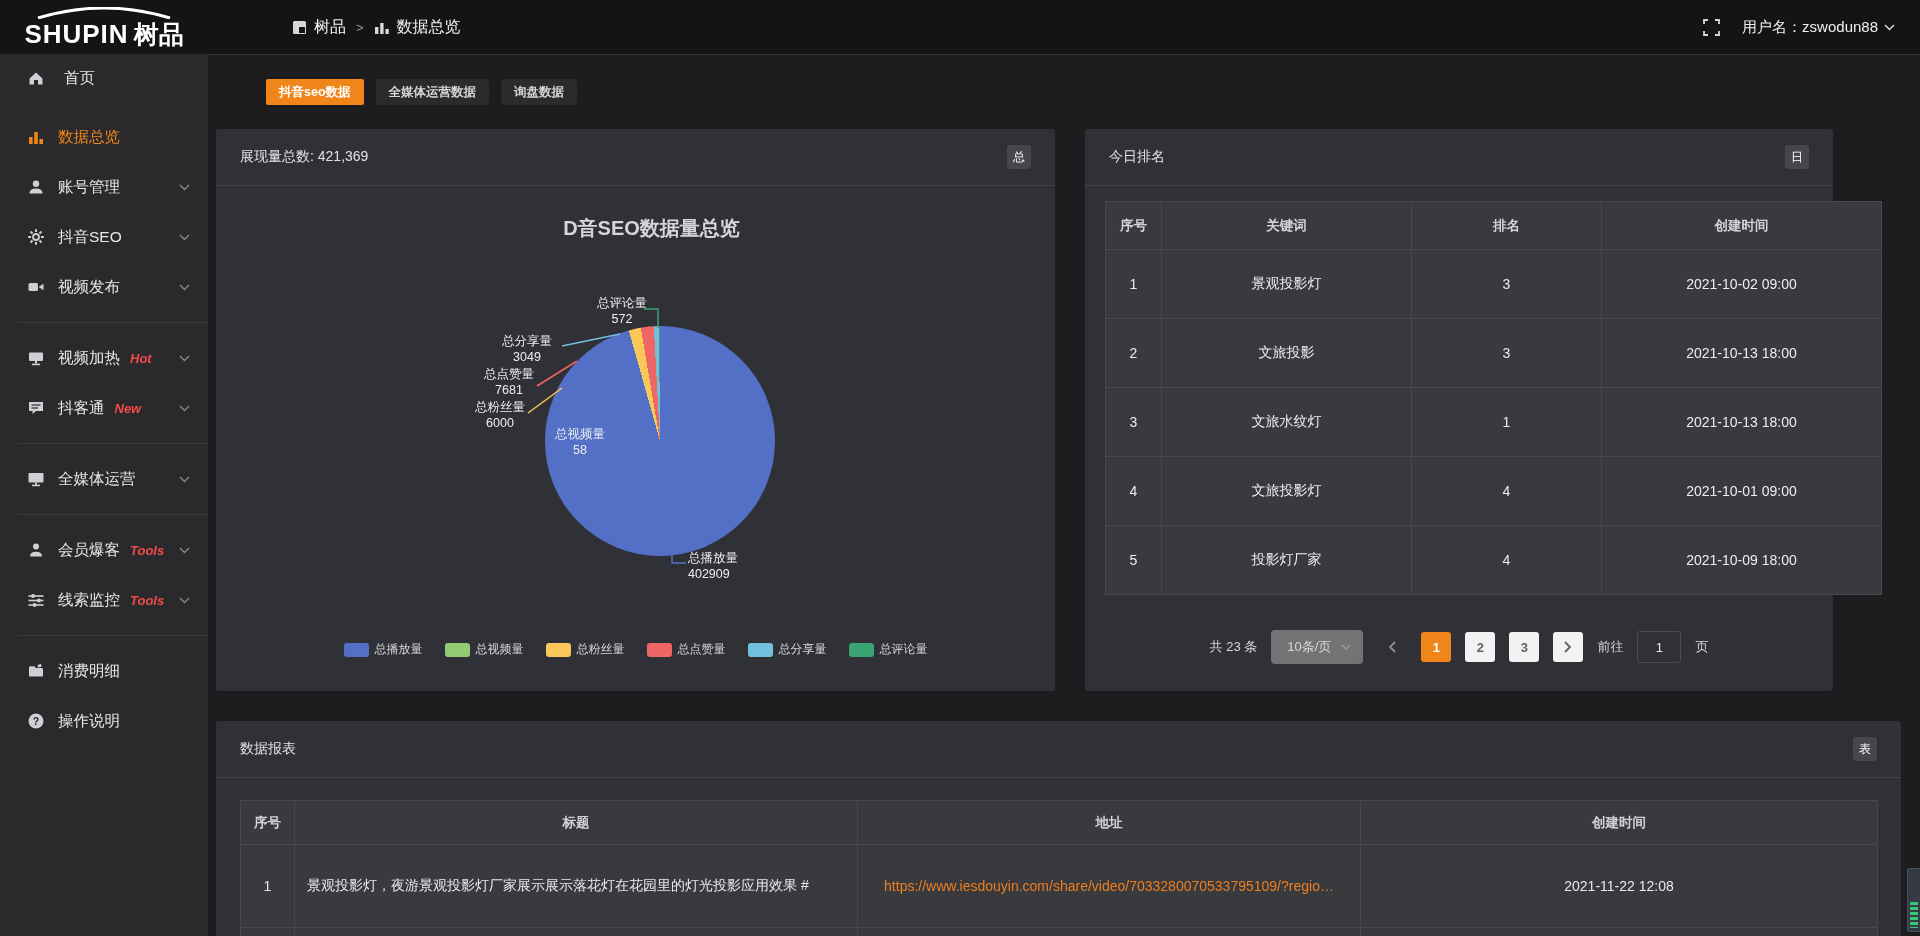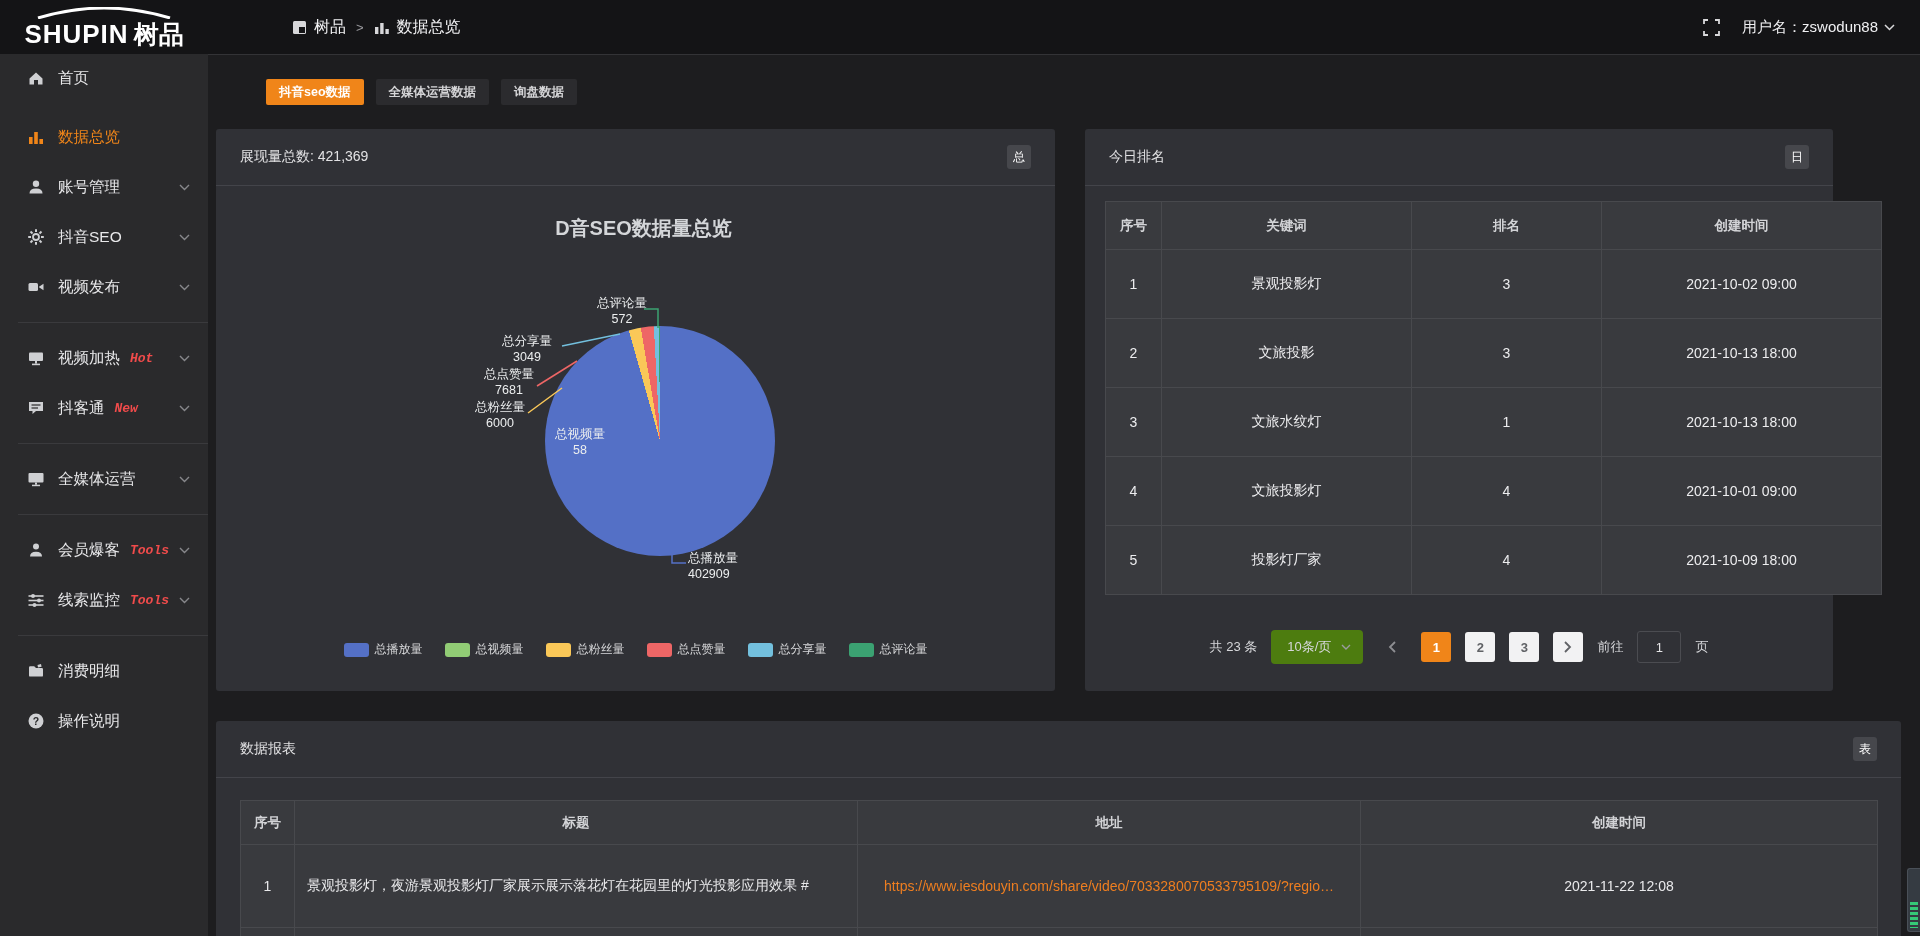--- a/index.html
+++ b/index.html
@@ -16,42 +16,42 @@
   .logo-cn { font-size:25px; font-weight:800; color:#fff; margin-left:5px; }
   .crumbs { display:flex; align-items:center; margin-left:84px; gap:10px; font-size:16px; color:#f2f2f4; }
   .crumb { display:flex; align-items:center; gap:7px; cursor:pointer; }
   .crumb-sep { color:#9b9b9f; font-size:13px; }
   .topbar-right { margin-left:auto; display:flex; align-items:center; gap:22px; padding-right:25px; }
   .user-entry { display:flex; align-items:center; gap:6px; font-size:15px; color:#f0f0f2; cursor:pointer; }
 
   
   .sidebar { position:absolute; top:54px; left:0; width:208px; height:882px; background:#2a2a2c; padding-top:2px; }
   .side-item { height:50px; display:flex; align-items:center; padding:0 18px 0 27px; font-size:15.5px; color:#e8e8ea; cursor:pointer; }
-  .side-item:first-child { height:44px; margin-bottom:12px; }
+  .side-item:first-child { height:44px; margin-bottom:12px;gap:6px; }
   .side-item .s-ico { width:18px; height:18px; margin-right:13px; flex:0 0 auto; }
   .side-item.active { color:var(--accent); }
-  .side-tag { font-style:italic; font-weight:700; font-size:13px; margin-left:10px;font-family:Liberation Mono, monospace; }
+  .side-tag { font-style:italic; font-weight:700; font-size:13px; margin-left:10px; }
   .tag-red { color:#f04b4b; } .tag-vip { color:#e8a23c; }
   .side-chev { margin-left:auto; opacity:.75; }
   .side-divider { height:1px; background:#3a3a3d; margin:10px 0 10px 18px; }
 
   
   .content { position:absolute; top:54px; left:208px; width:1712px; height:882px; border-top:1px solid #333336; padding:24px 19px 0 8px; overflow:hidden; }
   .tabs { display:flex; gap:12px; margin-left:50px; }
   .tab { height:26px; padding:0 13px; display:inline-flex; align-items:center; font-size:12.5px; font-weight:700; background:#2b2b2e; color:#d6d6d8; border-radius:2px; cursor:pointer; }
   .tab.active { background:var(--accent); color:#fff; }
 
   .panels-row { display:flex; gap:30px; margin-top:24px;border-radius:16px; }
   .panel { background:#303136; border-radius:3px; position:relative; }
   .panel-head { height:57px; display:flex; align-items:center; padding:0 24px; font-size:14px; color:#e2e2e4; border-bottom:1px solid #43444a; }
   .badge { position:absolute; top:16px; right:24px; width:24px; height:24px; background:#46474c; border-radius:3px; color:#fff; font-size:12px; display:grid; place-items:center; cursor:pointer; }
 
   
   .panel-chart { width:839px; height:562px; }
-  .chart-title { position:absolute; top:86px; left:8px; width:100%; text-align:center; font-size:20px; font-weight:700; color:#d4d6d9; }
+  .chart-title { position:absolute; top:86px; left:16px; width:100%; text-align:center; font-size:20px; font-weight:700; color:#d4d6d9; }
   .pie { position:absolute; left:329px; top:197px; width:230px; height:230px; border-radius:50%; }
   .chart-lines { position:absolute; inset:0; pointer-events:none; }
   .pie-label { position:absolute; width:100px; text-align:center; font-size:12.5px; line-height:1.3; color:#eceeef; }
   .pl-comment { left:356px; top:166px; }
   .pl-share   { left:261px; top:204px; }
   .pl-like    { left:243px; top:237px; }
   .pl-fans    { left:234px; top:270px; }
   .pl-video   { left:314px; top:297px; }
   .pl-play    { left:472px; top:421px; text-align:left; width:110px; }
   .legend { position:absolute; left:0; top:512px; width:100%; display:flex; justify-content:center; align-items:center; gap:22px; }
@@ -60,21 +60,21 @@
   .legend-label { font-size:12px; color:#d8d9db; }
 
   
   .panel-rank { width:748px; height:562px; }
   table { border-collapse:collapse; table-layout:fixed; }
   .rank-table { width:776px; margin:15px 20px 0; }
   .rank-table th, .rank-table td { border:1px solid #48494d; background:#393a3e; text-align:center; }
   .rank-table th { height:48px; font-size:13.5px; font-weight:700; color:#d2d3d6; }
   .rank-table td { height:69px; font-size:14px; color:#ededef; }
   .pager { margin-top:35px; display:flex; align-items:center; justify-content:center; gap:14px; font-size:13px; color:#d6d7da; }
-  .pager-select { height:34px; background:#4d7c0f; border-radius:4px; display:flex; align-items:center; gap:10px; padding:0 12px 0 16px; cursor:pointer; }
+  .pager-select { height:34px; background:#737373; border-radius:4px; display:flex; align-items:center; gap:10px; padding:0 12px 0 16px; cursor:pointer; }
   .pg-btn { width:30px; height:30px; border-radius:3px; display:grid; place-items:center; font-size:13px; font-weight:700; cursor:pointer; }
   .pg-prev { background:transparent; color:#8d8e92; }
   .pg-num { background:#f2f2f3; color:#606266; }
   .pg-num.active { background:var(--accent); color:#fff; }
   .pg-next { background:#f2f2f3; color:#606266; }
   .goto-input { width:44px; height:32px; background:#303136; border:1px solid #4b4c51; border-radius:3px; color:#e5e5e7; text-align:center; font-size:13px; font-family:inherit; }
 
   
   .panel-report { margin-top:30px; width:1685px; height:380px; }
   .report-table { width:1637px; margin:22px 24px 0; }

